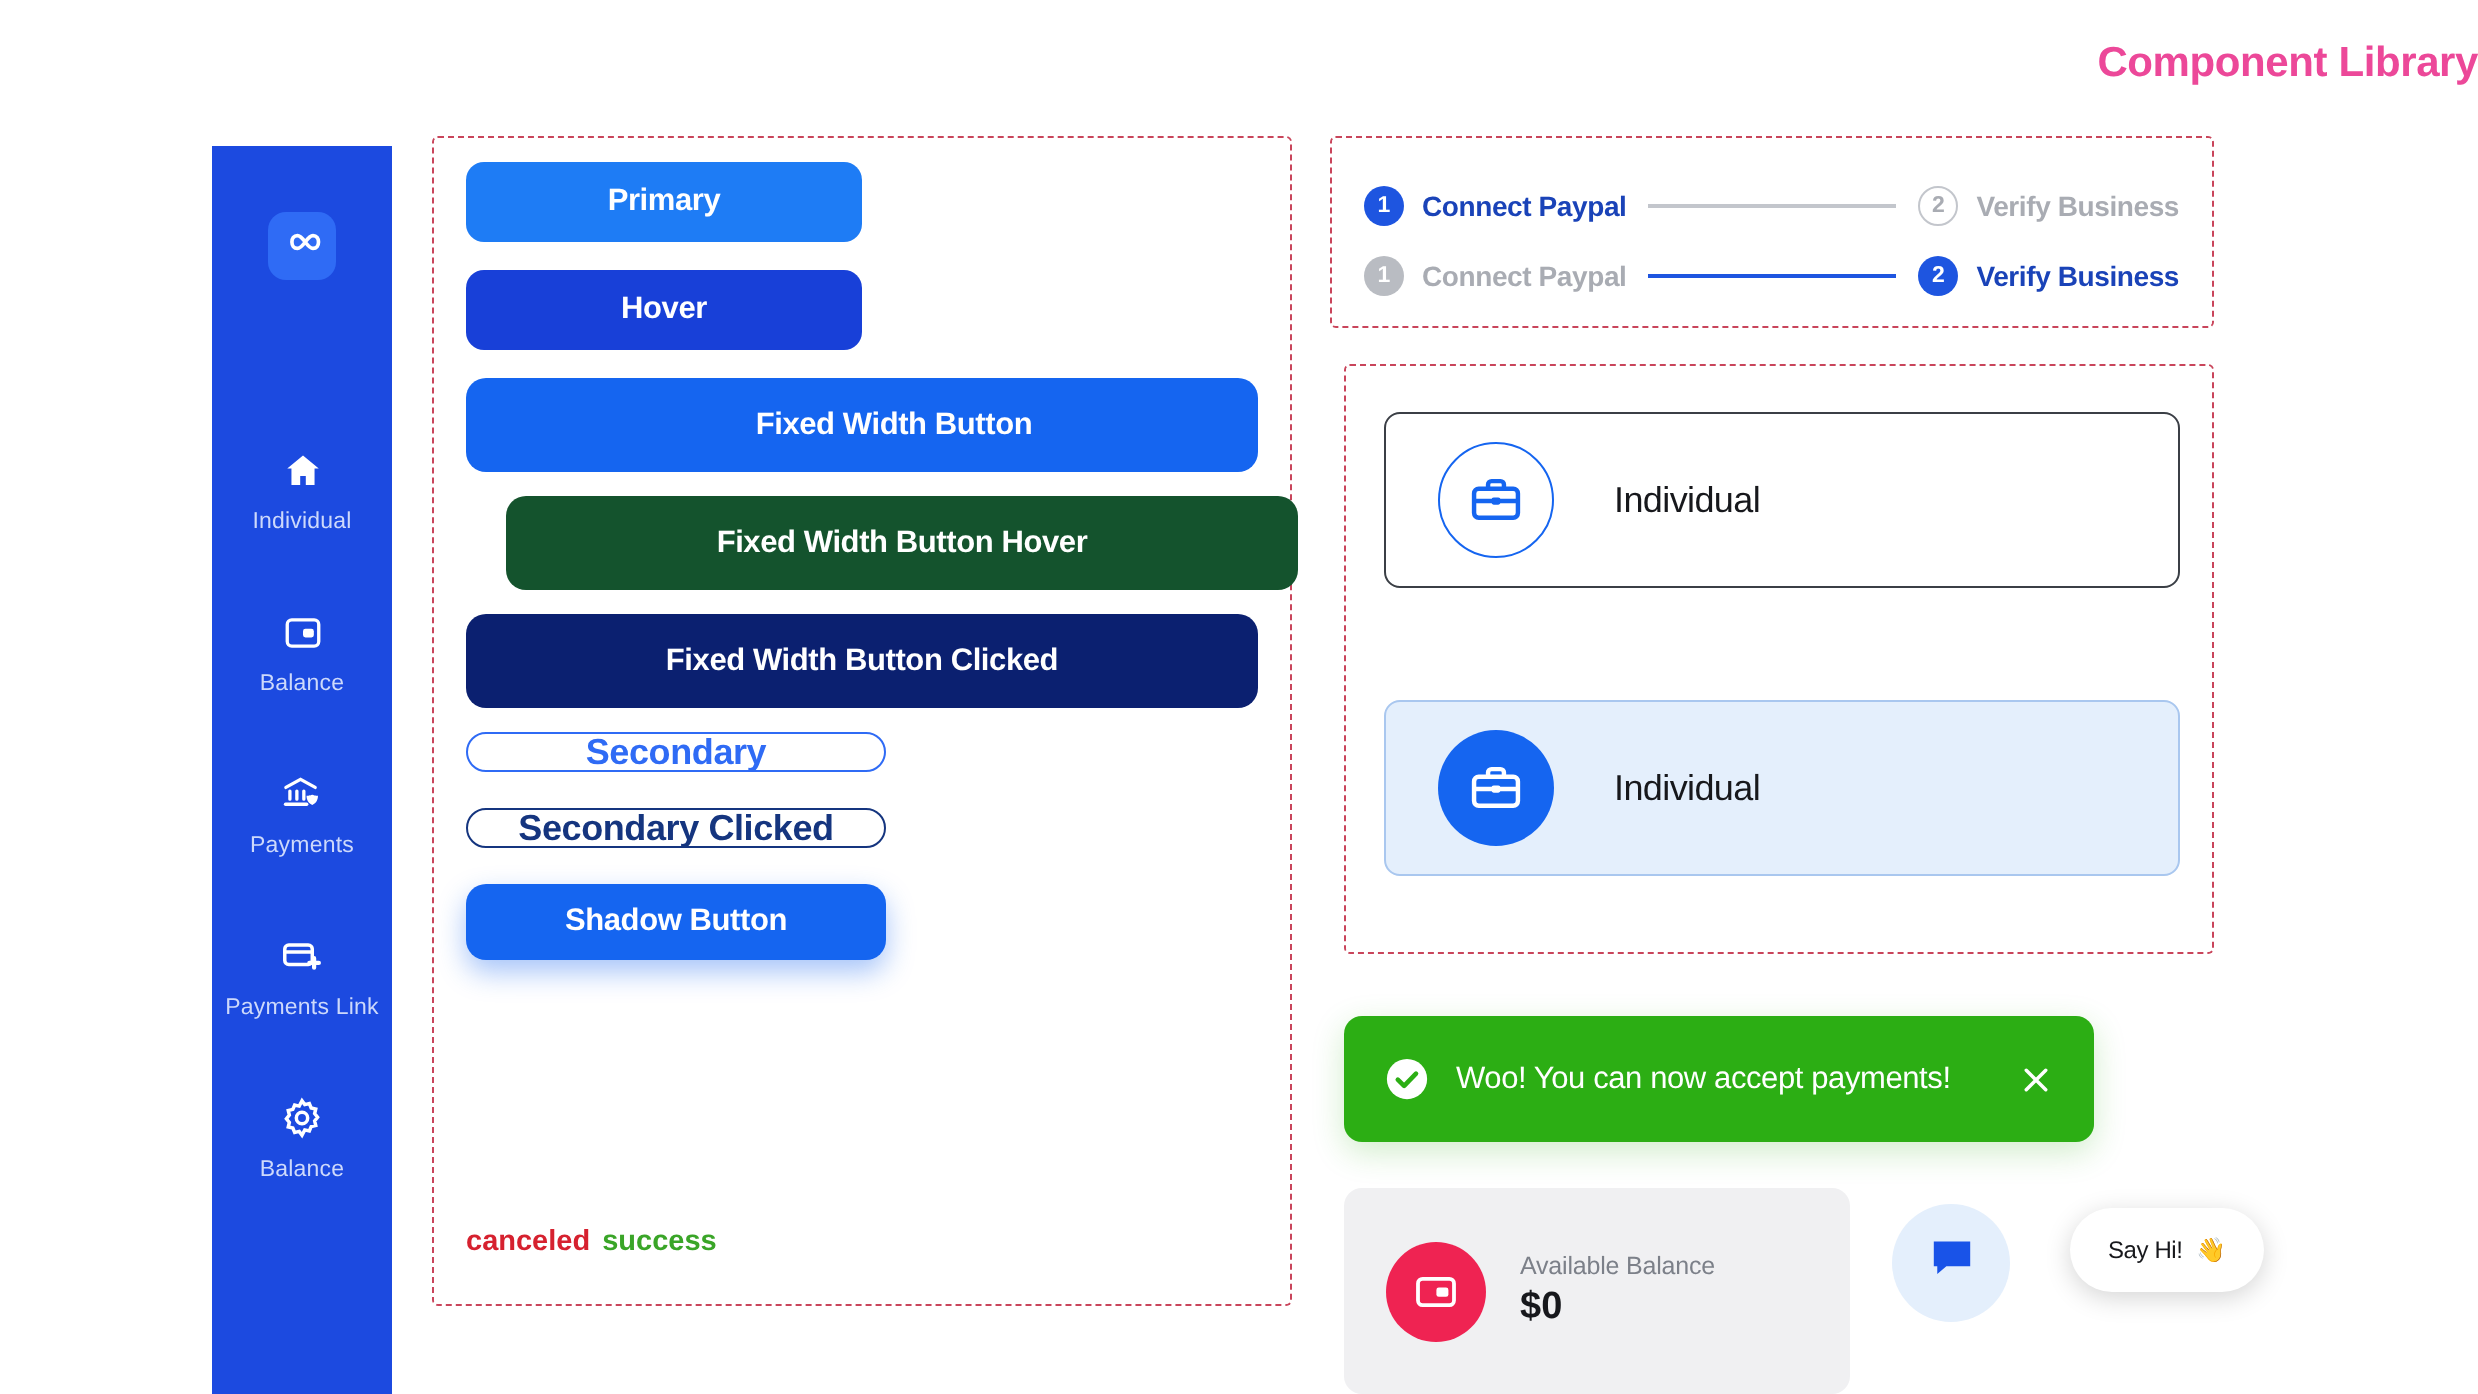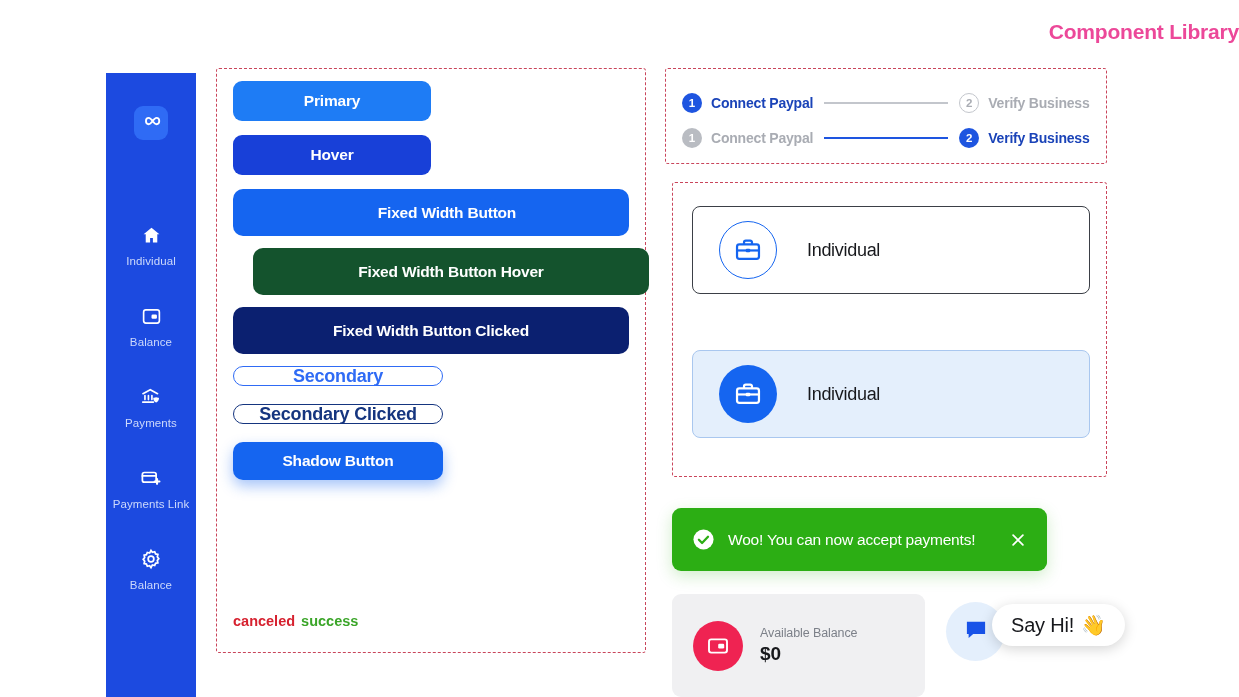--- a/index.html
+++ b/index.html
@@ -166,26 +166,26 @@
 
   
   .chat-fab {
     position: absolute; left: 946px; top: 602px;
     width: 59px; height: 59px; border-radius: 50%;
     background: #e4effc;
     display: flex; align-items: center; justify-content: center;
     cursor: pointer;
   }
   .chat-bubble {
-    position: absolute; left: 992px; top: 604px;
+    position: absolute; left: 1035px; top: 604px;
     height: 42px; padding: 0 19px;
     background: #ffffff; border-radius: 21px;
     box-shadow: 0 3px 13px rgba(0,0,0,0.17);
     display: flex; align-items: center; gap: 7px;
-    font-size: 20px; color: #17181c; letter-spacing: -0.2px;
+    font-size: 12px; color: #17181c; letter-spacing: -0.2px;
     cursor: pointer;
   }
 </style>
 </head>
 <body>
 
 <div class="page-title">Component Library</div>
 
 <nav class="sidebar">
   <div class="sidebar-logo">

